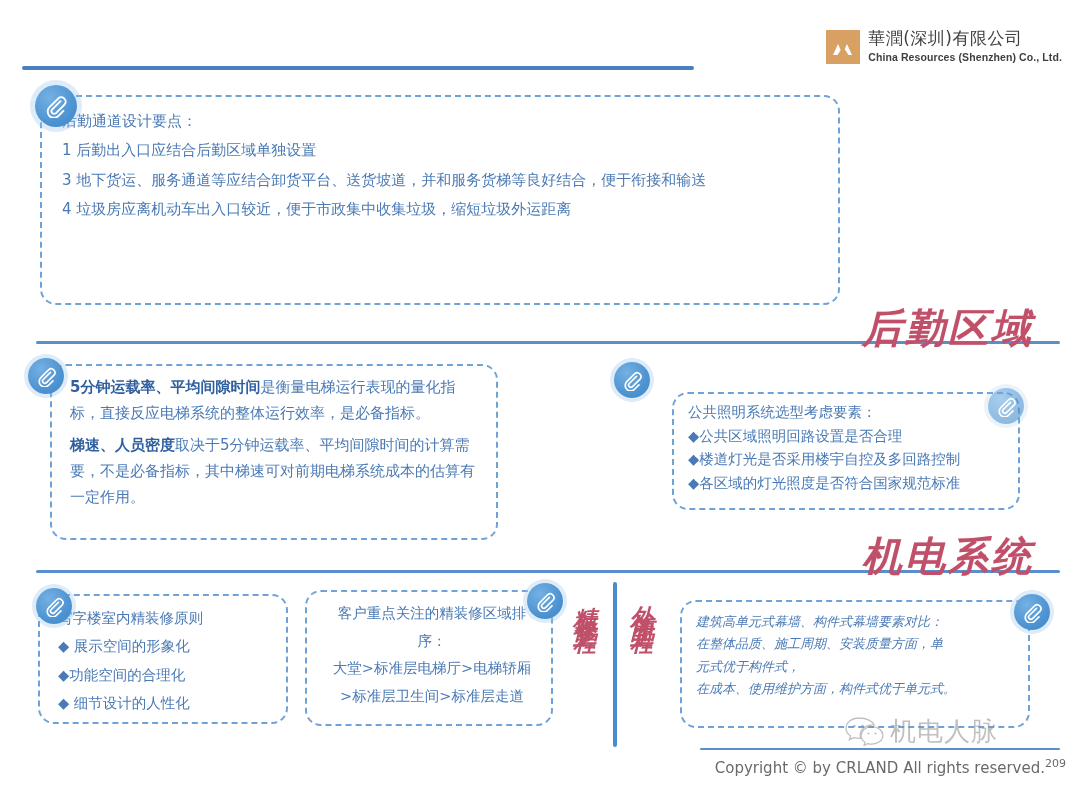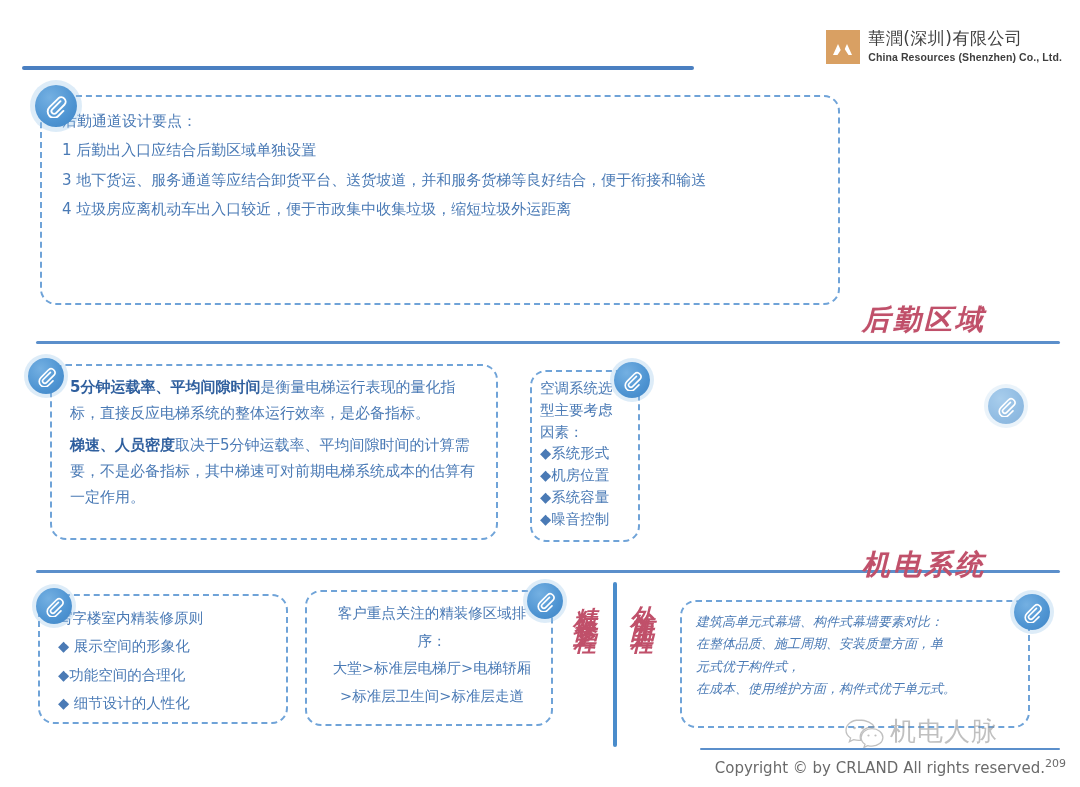--- a/index.html
+++ b/index.html
@@ -29,21 +29,21 @@
   .logo-en{font-size:10.5px;color:#3f3f3f;font-weight:bold;font-family:Liberation Sans, sans-serif;letter-spacing:.1px;margin-top:2px;}
 
   
   .rule{position:absolute;height:4px;background:#4a7fc1;border-radius:2px;}
   .rule.thin{height:3px;background:#5b8fcb;}
 
   
   .sec-title{
     position:absolute;
     font-family:Liberation Sans, sans-serif;
-    font-size:28px;font-weight:bold;font-style:italic;
+    font-size:40px;font-weight:bold;font-style:italic;
     color:#c0506a;
     letter-spacing:3px;
     white-space:nowrap;
     text-shadow:0 0 1px rgba(192,80,106,.35);
   }
 
   
   .card{
     position:absolute;
     border:2px dashed #6fa3d8;
@@ -93,21 +93,21 @@
   .copyright{
     position:absolute;right:14px;bottom:10px;
     font-size:15px;color:#6a6a6a;
     font-family:"DejaVu Sans",sans-serif;
     white-space:nowrap;
   }
   .copyright .pg{font-size:11px;vertical-align:super;color:#6a6a6a;}
   .watermark{
     position:absolute;
     right:30px;bottom:30px;
-    display:flex;align-items:center;gap:6px;
+    display:flex;align-items:flex-start;gap:6px;
     opacity:.55;
     pointer-events:none;
   }
   .watermark .wm-text{
     font-size:26px;color:#8d8d8d;
     font-family:"DejaVu Sans",sans-serif;
     letter-spacing:1px;
     -webkit-text-stroke:0px;
   }
   .wechat svg{display:block;}
@@ -161,44 +161,41 @@
         <b>梯速、人员密度</b><span>取决于5分钟运载率、平均间隙时间的计算需要，不是必备指标，其中梯速可对前期电梯系统成本的估算有一定作用。</span>
       </div>
     </div>
   </div>
   <div class="clip sm" style="left:28px;top:358px;">
     <svg width="21" height="21" viewBox="0 0 24 24" fill="none" stroke="#ffffff" stroke-width="1.9" stroke-linecap="round" stroke-linejoin="round">
       <path d="M16.5 7.2 L8.3 15.4 a2.6 2.6 0 0 0 3.7 3.7 l8.6-8.6 a4.4 4.4 0 0 0-6.2-6.2 l-8.9 8.9 a6.2 6.2 0 0 0 8.8 8.8 l5.1-5.1"></path>
     </svg>
   </div>
 
-  <div class="card" style="left:530px;top:370px;width:110px;height:172px;">
-    <div class="body tight" style="padding:6px 4px 4px 8px;font-size:14.5px;line-height:1.5;">
-      <div class="line">空调系统选</div>
-      <div class="line">型主要考虑</div>
-      <div class="line">因素：</div>
-      <div class="line">◆系统形式</div>
-      <div class="line">◆机房位置</div>
-      <div class="line">◆系统容量</div>
-      <div class="line">◆噪音控制</div>
-    </div>
-  </div>
   <div class="clip sm" style="left:614px;top:362px;">
     <svg width="21" height="21" viewBox="0 0 24 24" fill="none" stroke="#ffffff" stroke-width="1.9" stroke-linecap="round" stroke-linejoin="round">
       <path d="M16.5 7.2 L8.3 15.4 a2.6 2.6 0 0 0 3.7 3.7 l8.6-8.6 a4.4 4.4 0 0 0-6.2-6.2 l-8.9 8.9 a6.2 6.2 0 0 0 8.8 8.8 l5.1-5.1"></path>
     </svg>
   </div>
 
+  <div class="card" style="left:672px;top:392px;width:348px;height:118px;">
+    <div class="body tight" style="padding:7px 10px 5px 14px;font-size:14.5px;line-height:1.63;">
+      <div class="line">公共照明系统选型考虑要素：</div>
+      <div class="line">◆公共区域照明回路设置是否合理</div>
+      <div class="line">◆楼道灯光是否采用楼宇自控及多回路控制</div>
+      <div class="line">◆各区域的灯光照度是否符合国家规范标准</div>
+    </div>
+  </div>
   <div class="clip sm faded" style="left:988px;top:388px;">
     <svg width="21" height="21" viewBox="0 0 24 24" fill="none" stroke="#ffffff" stroke-width="1.9" stroke-linecap="round" stroke-linejoin="round">
       <path d="M16.5 7.2 L8.3 15.4 a2.6 2.6 0 0 0 3.7 3.7 l8.6-8.6 a4.4 4.4 0 0 0-6.2-6.2 l-8.9 8.9 a6.2 6.2 0 0 0 8.8 8.8 l5.1-5.1"></path>
     </svg>
   </div>
 
-  <div class="sec-title" style="left:862px;top:546px;">机电系统</div>
+  <div class="sec-title" style="left:862px;top:529px;">机电系统</div>
 
   <div class="card" style="left:38px;top:594px;width:250px;height:130px;">
     <div class="body tight" style="padding:8px 8px 6px 18px;font-size:14.5px;line-height:1.95;">
       <div class="line">写字楼室内精装修原则</div>
       <div class="line">◆ 展示空间的形象化</div>
       <div class="line">◆功能空间的合理化</div>
       <div class="line">◆ 细节设计的人性化</div>
     </div>
   </div>
   <div class="clip sm" style="left:36px;top:588px;">

